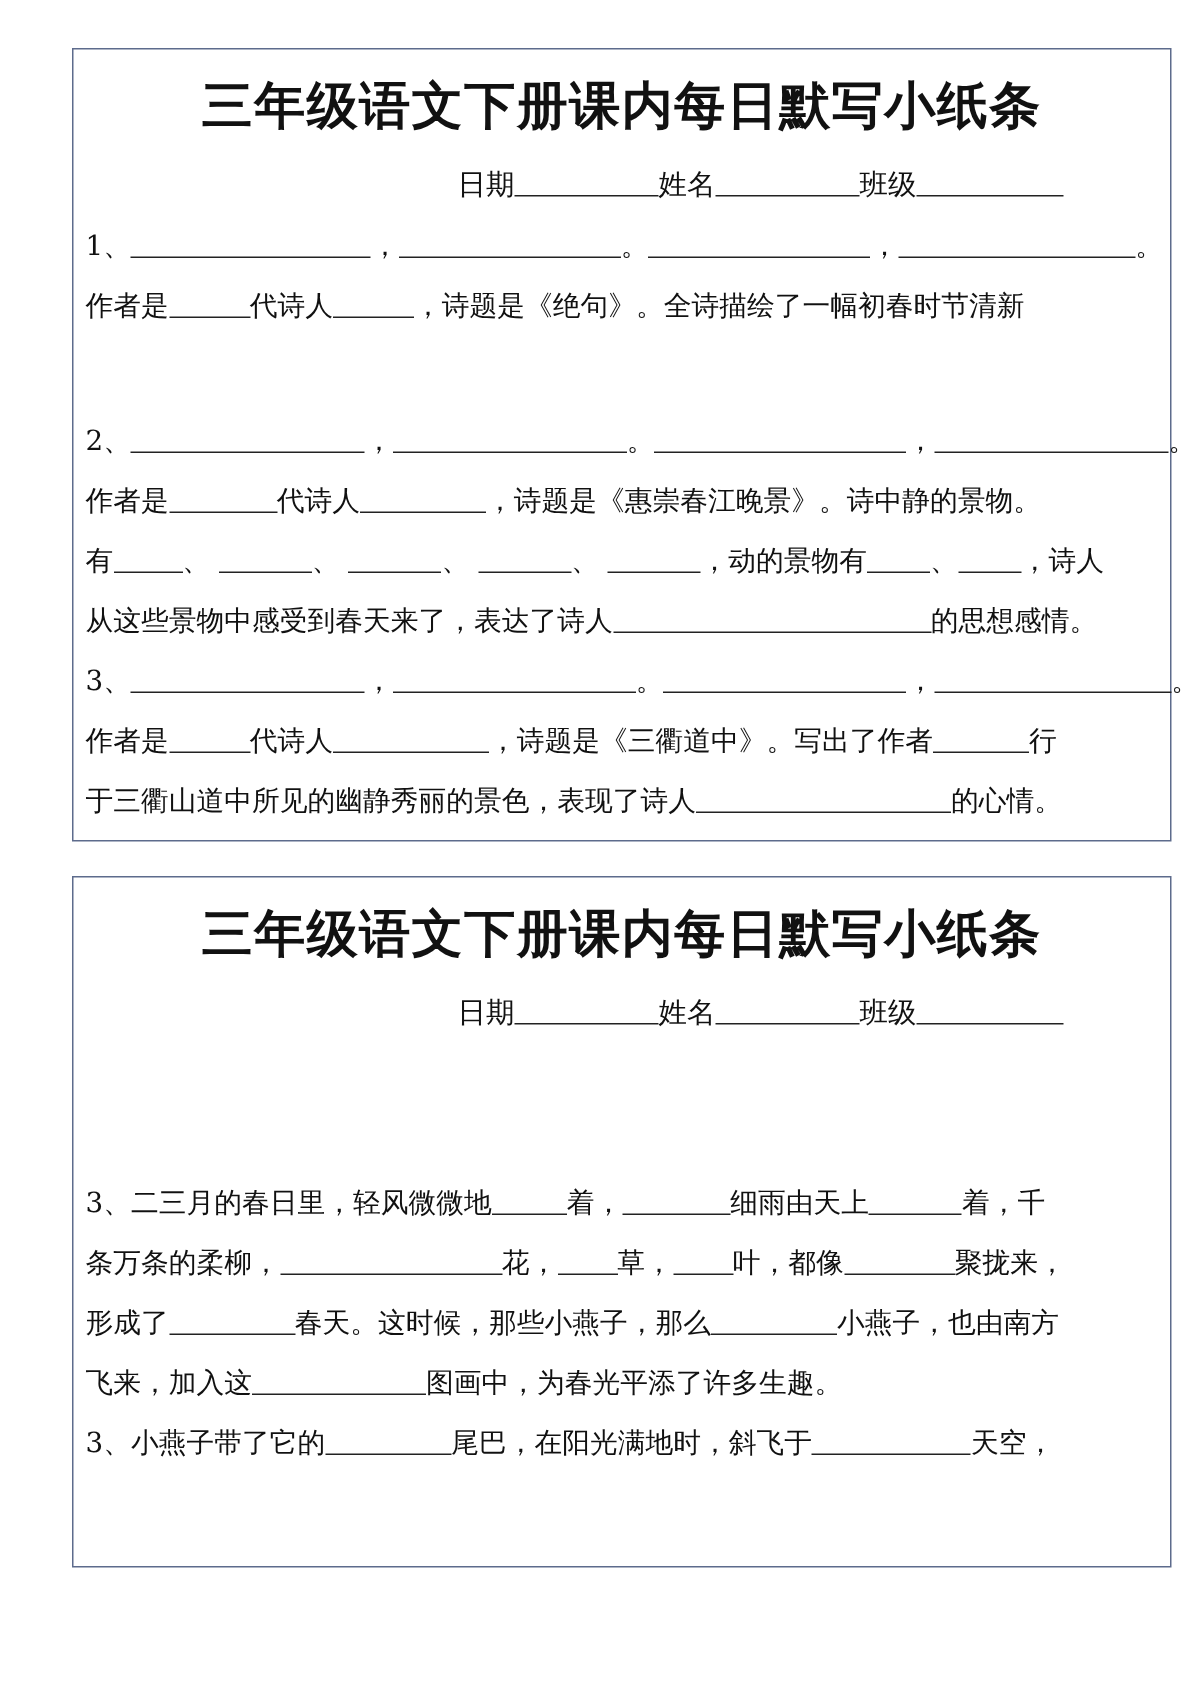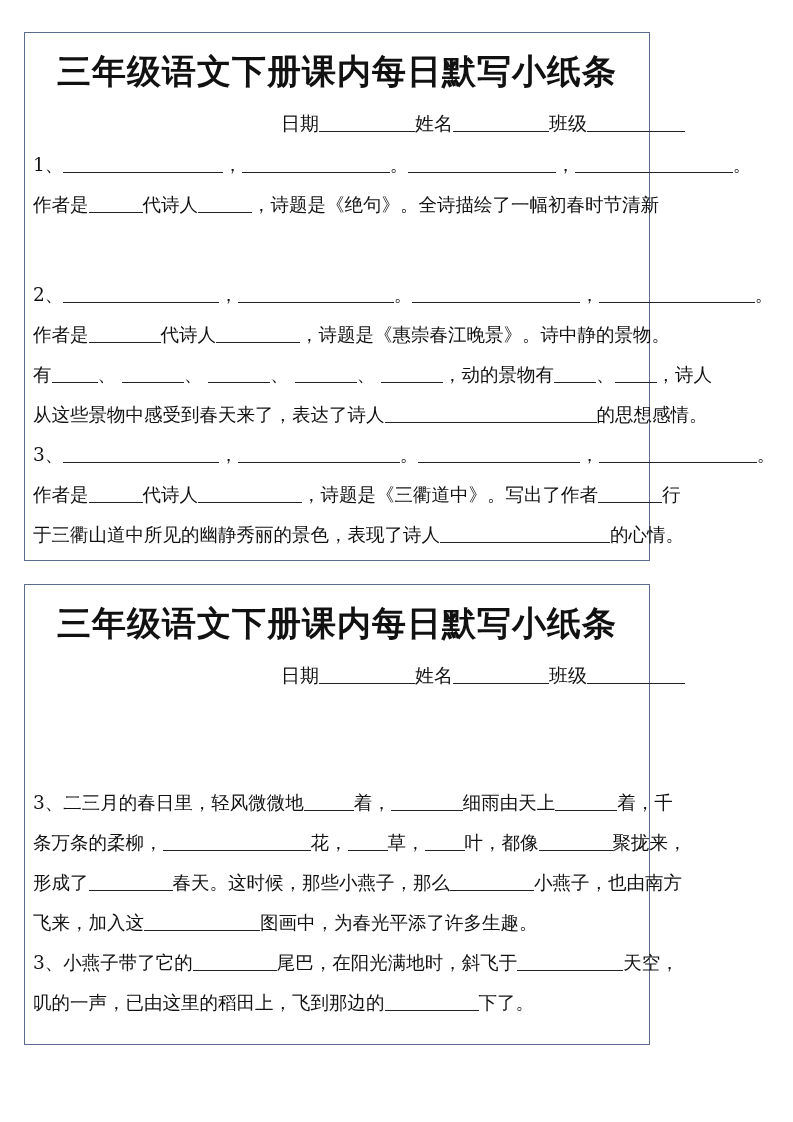--- a/index.html
+++ b/index.html
@@ -10,22 +10,22 @@
     body {
       width: 793px;
       height: 1122px;
       position: relative;
       font-family: "DejaVu Serif", "Liberation Serif", serif;
       color: #111;
       overflow: hidden;
     }
     .card {
       position: absolute;
-      left: 24px;
-      width: 626px;
+      left: 48px;
+      width: 733px;
       border: 1.5px solid #5d6b8c;
       box-sizing: border-box;
       background: #fff;
     }
     .card1 { top: 32px; height: 529px; }
     .card2 { top: 584px; height: 461px; }
     .title {
       position: absolute;
       left: 0; right: 0;
       text-align: center;
@@ -122,16 +122,13 @@
   <div class="line" style="top:244px">
     <span>条万条的柔柳，</span><span class="blank" style="width:148px"></span><span>花，</span><span class="blank" style="width:40px"></span><span>草，</span><span class="blank" style="width:40px"></span><span>叶，都像</span><span class="blank" style="width:74px"></span><span>聚拢来，</span>
   </div>
   <div class="line" style="top:324px">
     <span>飞来，加入这</span><span class="blank" style="width:116px"></span><span>图画中，为春光平添了许多生趣。</span>
   </div>
 
   <div class="line" style="top:364px">
     <span>3、小燕子带了它的</span><span class="blank" style="width:84px"></span><span>尾巴，在阳光满地时，斜飞于</span><span class="blank" style="width:106px"></span><span>天空，</span>
   </div>
-  <div class="line" style="top:404px">
-    <span>叽的一声，已由这里的稻田上，飞到那边的</span><span class="blank" style="width:94px"></span><span>下了。</span>
-  </div>
 </div>
 
 </body></html>

